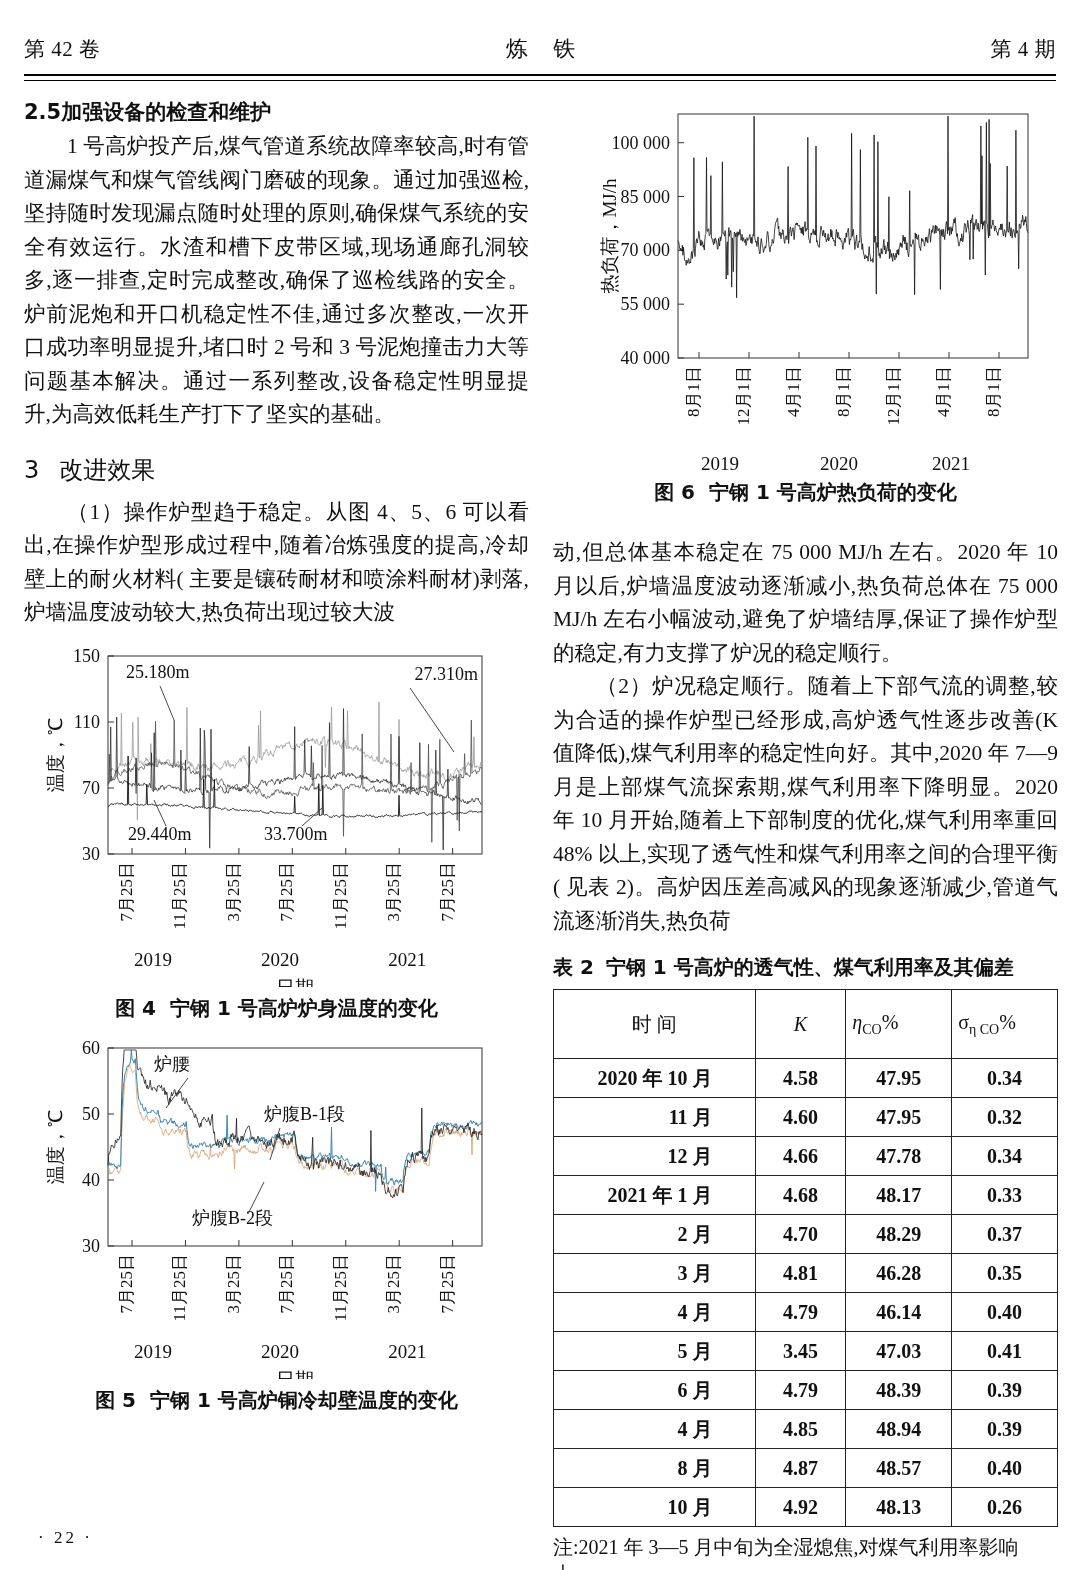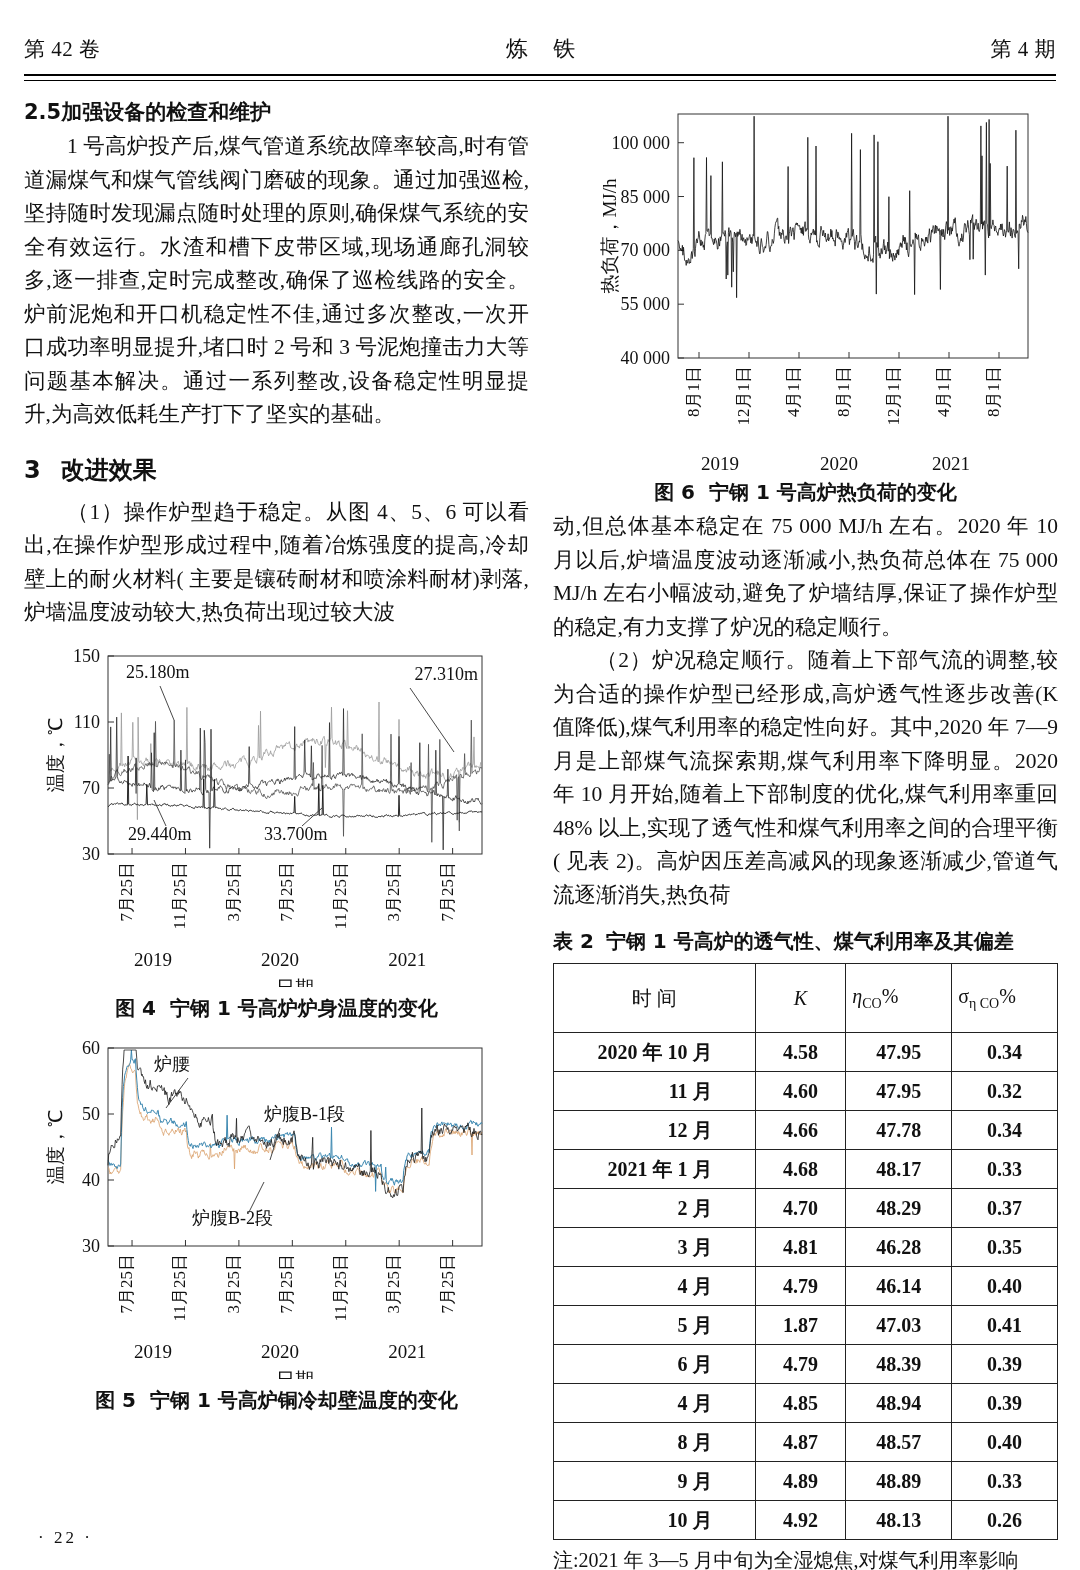--- a/index.html
+++ b/index.html
@@ -30,21 +30,21 @@
   .col-left  { left:24px; }
   .col-right { left:553px; }
 
   h3.sec {
     font-family:"DejaVu Sans", sans-serif;
     font-weight:bold; font-size:21px; margin:6px 0 4px 0;
   }
   h3.sec .num { }
   h2.sec-big {
     font-family:"DejaVu Sans", sans-serif;
-    font-weight:bold; font-size:24px; margin:22px 0 10px 0;
+    font-weight:normal; font-size:24px; margin:22px 0 10px 0;
   }
   h2.sec-big .num { margin-right:20px; }
 
   p.body {
     font-size:21.5px; line-height:33.5px; margin:0 0 0 0;
     text-align:justify; text-justify:inter-ideograph;
     text-indent:2em;
   }
   p.body.cont { text-indent:0; }
 
@@ -256,21 +256,21 @@
             <text x="287" y="402" class="axtitle" text-anchor="middle">日期</text>
             <text x="0" y="0" class="axtitle" text-anchor="middle" transform="translate(50,140) rotate(-90)">热负荷，MJ/h</text>
             <path d="M112.0,144.6L112.5,145.4L113.1,148.0L113.6,152.3L114.2,153.9L114.7,152.2L115.3,153.8L115.8,155.1L116.4,149.3L116.9,159.2L117.5,151.2L118.0,156.5L118.6,164.4L119.1,164.5L119.7,164.8L120.2,169.4L120.8,164.0L121.3,165.5L121.9,167.3L122.4,162.6L123.0,163.2L123.5,167.4L124.1,166.3L124.6,167.0L125.1,159.0L125.7,155.5L126.2,162.5L126.8,156.9L127.3,152.7L127.9,61.7L128.4,155.9L129.0,160.6L129.5,152.3L130.1,145.5L130.6,142.8L131.2,147.0L131.7,143.5L132.3,141.6L132.8,135.3L133.4,138.9L133.9,144.8L134.5,149.6L135.0,143.9L135.6,149.4L136.1,148.1L136.6,145.6L137.2,151.3L137.7,149.2L138.3,153.9L138.8,144.1L139.4,138.6L139.9,137.6L140.5,61.5L141.0,134.7L141.6,135.5L142.1,132.8L142.7,133.0L143.2,139.8L143.8,138.8L144.3,138.0L144.9,79.6L145.4,142.0L146.0,141.9L146.5,145.3L147.1,146.6L147.6,148.7L148.2,143.0L148.7,147.4L149.2,141.9L149.8,143.5L150.3,144.7L150.9,147.9L151.4,153.1L152.0,153.0L152.5,142.5L153.1,147.4L153.6,150.1L154.2,140.8L154.7,144.8L155.3,141.5L155.8,138.0L156.4,65.8L156.9,137.4L157.5,136.8L158.0,138.0L158.6,140.2L159.1,134.5L159.7,138.8L160.2,183.0L160.7,151.0L161.3,145.8L161.8,179.1L162.4,136.5L162.9,131.6L163.5,140.3L164.0,137.2L164.6,134.5L165.1,136.8L165.7,191.2L166.2,141.7L166.8,146.2L167.3,175.8L167.9,142.8L168.4,136.0L169.0,138.7L169.5,140.7L170.1,137.1L170.6,201.7L171.2,135.8L171.7,140.5L172.3,139.0L172.8,135.8L173.3,138.5L173.9,133.3L174.4,136.4L175.0,144.3L175.5,143.1L176.1,138.3L176.6,145.2L177.2,143.1L177.7,141.7L178.3,146.1L178.8,146.6L179.4,143.3L179.9,149.5L180.5,148.9L181.0,141.6L181.6,144.2L182.1,144.3L182.7,143.7L183.2,140.8L183.8,138.4L184.3,140.5L184.8,146.9L185.4,141.4L185.9,147.7L186.5,144.0L187.0,138.5L187.6,139.7L188.1,20.2L188.7,140.9L189.2,143.9L189.8,146.4L190.3,145.3L190.9,150.6L191.4,147.0L192.0,140.8L192.5,148.0L193.1,154.2L193.6,157.9L194.2,157.3L194.7,147.1L195.3,142.5L195.8,146.0L196.4,150.5L196.9,151.3L197.4,156.4L198.0,154.6L198.5,152.5L199.1,150.4L199.6,152.2L200.2,148.4L200.7,142.9L201.3,135.6L201.8,135.7L202.4,140.9L202.9,148.6L203.5,153.7L204.0,155.8L204.6,150.7L205.1,149.5L205.7,149.7L206.2,143.4L206.8,144.7L207.3,147.4L207.9,144.4L208.4,137.2L208.9,131.5L209.5,127.4L210.0,125.5L210.6,125.4L211.1,122.5L211.7,122.1L212.2,132.8L212.8,130.3L213.3,139.5L213.9,136.0L214.4,138.3L215.0,142.8L215.5,137.1L216.1,138.5L216.6,133.5L217.2,134.1L217.7,140.7L218.3,145.7L218.8,147.4L219.4,140.6L219.9,139.8L220.5,140.1L221.0,143.7L221.5,137.0L222.1,70.5L222.6,147.5L223.2,137.8L223.7,135.3L224.3,130.9L224.8,132.7L225.4,140.1L225.9,136.6L226.5,133.5L227.0,131.7L227.6,136.7L228.1,143.6L228.7,135.9L229.2,129.5L229.8,127.7L230.3,126.8L230.9,129.0L231.4,127.0L232.0,130.1L232.5,129.8L233.0,129.7L233.6,129.4L234.1,133.6L234.7,132.2L235.2,137.1L235.8,131.9L236.3,137.9L236.9,130.7L237.4,139.4L238.0,131.9L238.5,130.4L239.1,125.7L239.6,135.3L240.2,135.1L240.7,132.5L241.3,133.4L241.8,41.3L242.4,138.9L242.9,143.3L243.5,144.5L244.0,147.2L244.6,142.1L245.1,137.0L245.6,138.9L246.2,136.4L246.7,136.4L247.3,133.1L247.8,138.6L248.4,138.4L248.9,134.6L249.5,139.1L250.0,50.0L250.6,146.1L251.1,144.6L251.7,148.2L252.2,150.0L252.8,150.0L253.3,151.4L253.9,141.5L254.4,135.9L255.0,130.2L255.5,133.7L256.1,134.6L256.6,139.8L257.1,137.6L257.7,134.3L258.2,139.9L258.8,141.1L259.3,137.0L259.9,143.4L260.4,145.7L261.0,143.0L261.5,143.5L262.1,137.8L262.6,145.0L263.2,143.4L263.7,141.8L264.3,140.9L264.8,133.1L265.4,140.9L265.9,134.5L266.5,142.9L267.0,141.9L267.6,145.2L268.1,144.4L268.7,144.9L269.2,150.1L269.7,140.3L270.3,133.5L270.8,135.8L271.4,141.7L271.9,136.1L272.5,137.4L273.0,142.9L273.6,141.4L274.1,143.7L274.7,142.4L275.2,145.5L275.8,144.8L276.3,148.9L276.9,153.4L277.4,149.5L278.0,145.3L278.5,142.3L279.1,146.5L279.6,142.7L280.2,137.1L280.7,141.3L281.2,136.3L281.8,134.6L282.3,132.3L282.9,140.3L283.4,148.6L284.0,143.1L284.5,144.1L285.1,141.9L285.6,37.3L286.2,140.4L286.7,136.3L287.3,133.3L287.8,139.4L288.4,145.4L288.9,153.5L289.5,145.5L290.0,144.1L290.6,139.1L291.1,148.6L291.7,151.8L292.2,151.3L292.8,146.1L293.3,144.8L293.8,146.3L294.4,53.6L294.9,138.3L295.5,145.1L296.0,153.5L296.6,147.8L297.1,154.0L297.7,158.0L298.2,159.7L298.8,163.1L299.3,158.8L299.9,159.4L300.4,161.9L301.0,160.2L301.5,161.0L302.1,165.2L302.6,157.3L303.2,150.6L303.7,157.9L304.3,160.9L304.8,165.3L305.3,164.0L305.9,164.4L306.4,162.6L307.0,166.5L307.5,158.2L308.1,38.9L308.6,146.3L309.2,141.7L309.7,140.2L310.3,198.1L310.8,146.5L311.4,151.4L311.9,45.7L312.5,151.5L313.0,159.7L313.6,157.4L314.1,162.2L314.7,158.2L315.2,152.5L315.8,157.7L316.3,157.9L316.9,153.1L317.4,147.6L317.9,143.4L318.5,154.0L319.0,149.7L319.6,158.0L320.1,157.4L320.7,153.2L321.2,151.0L321.8,146.0L322.3,155.2L322.9,100.7L323.4,162.7L324.0,153.4L324.5,154.5L325.1,161.3L325.6,157.6L326.2,161.8L326.7,165.3L327.3,157.1L327.8,160.2L328.4,159.8L328.9,164.1L329.4,159.5L330.0,157.2L330.5,161.6L331.1,154.0L331.6,157.7L332.2,153.3L332.7,159.1L333.3,150.8L333.8,149.4L334.4,146.7L334.9,150.6L335.5,147.6L336.0,151.6L336.6,144.4L337.1,139.2L337.7,145.2L338.2,141.1L338.8,147.9L339.3,141.4L339.9,146.6L340.4,153.9L341.0,146.7L341.5,154.7L342.0,157.7L342.6,160.8L343.1,155.8L343.7,94.7L344.2,148.0L344.8,150.3L345.3,150.8L345.9,148.3L346.4,147.6L347.0,143.6L347.5,145.9L348.1,149.3L348.6,198.6L349.2,136.9L349.7,141.7L350.3,138.0L350.8,143.0L351.4,143.5L351.9,140.7L352.5,138.8L353.0,148.0L353.5,151.6L354.1,151.7L354.6,154.6L355.2,148.3L355.7,142.1L356.3,145.3L356.8,143.3L357.4,145.6L357.9,146.5L358.5,150.2L359.0,147.7L359.6,141.3L360.1,145.5L360.7,141.0L361.2,143.3L361.8,147.1L362.3,138.9L362.9,138.1L363.4,132.7L364.0,140.0L364.5,146.2L365.1,139.8L365.6,133.9L366.1,136.4L366.7,132.5L367.2,129.6L367.8,130.7L368.3,137.6L368.9,134.8L369.4,129.2L370.0,137.1L370.5,129.9L371.1,130.6L371.6,133.3L372.2,135.1L372.7,132.9L373.3,132.5L373.8,139.3L374.4,193.5L374.9,134.2L375.5,139.5L376.0,133.2L376.6,138.6L377.1,141.0L377.6,133.4L378.2,138.5L378.7,143.6L379.3,137.9L379.8,129.7L380.4,125.6L380.9,128.7L381.5,137.7L382.0,20.2L382.6,134.2L383.1,131.4L383.7,139.5L384.2,131.6L384.8,130.7L385.3,138.2L385.9,131.8L386.4,135.1L387.0,129.3L387.5,125.7L388.1,123.0L388.6,127.1L389.2,121.7L389.7,128.0L390.2,136.8L390.8,140.6L391.3,137.6L391.9,143.3L392.4,147.2L393.0,150.2L393.5,147.4L394.1,145.6L394.6,142.3L395.2,144.9L395.7,137.8L396.3,141.2L396.8,145.8L397.4,142.0L397.9,133.8L398.5,127.6L399.0,127.4L399.6,129.0L400.1,136.3L400.7,132.1L401.2,131.2L401.7,124.4L402.3,128.3L402.8,134.6L403.4,138.7L403.9,163.7L404.5,124.0L405.0,127.2L405.6,122.9L406.1,121.5L406.7,118.6L407.2,163.2L407.8,126.7L408.3,133.5L408.9,128.7L409.4,129.1L410.0,123.2L410.5,123.7L411.1,133.4L411.6,132.7L412.2,127.2L412.7,134.8L413.3,135.6L413.8,133.3L414.3,129.1L414.9,29.9L415.4,128.0L416.0,59.8L416.5,133.1L417.1,125.8L417.6,129.3L418.2,124.7L418.7,125.0L419.3,179.1L419.8,128.3L420.4,26.4L420.9,127.3L421.5,128.3L422.0,135.8L422.6,141.9L423.1,23.4L423.7,139.9L424.2,67.4L424.8,131.7L425.3,132.7L425.8,129.9L426.4,128.5L426.9,123.9L427.5,128.8L428.0,129.3L428.6,135.1L429.1,131.2L429.7,130.0L430.2,134.6L430.8,136.4L431.3,136.4L431.9,139.4L432.4,135.9L433.0,133.1L433.5,132.0L434.1,133.5L434.6,128.1L435.2,133.9L435.7,128.1L436.3,127.9L436.8,136.8L437.4,140.0L437.9,137.4L438.4,133.6L439.0,135.4L439.5,141.2L440.1,137.0L440.6,134.8L441.2,70.1L441.7,134.4L442.3,136.3L442.8,133.9L443.4,125.9L443.9,135.1L444.5,140.1L445.0,131.7L445.6,136.1L446.1,142.1L446.7,136.2L447.2,133.3L447.8,134.0L448.3,137.2L448.9,140.6L449.4,141.5L449.9,34.2L450.5,137.3L451.0,136.9L451.6,134.7L452.1,137.8L452.7,172.8L453.2,128.2L453.8,128.0L454.3,132.5L454.9,132.0L455.4,124.5L456.0,125.8L456.5,119.3L457.1,122.2L457.6,129.4L458.2,128.1L458.7,123.7L459.3,125.9L459.8,120.5L460.4,127.4L460.9,133.4L461.5,135.8L462.0,136.6" fill="none" stroke="#111111" stroke-width="0.8" stroke-linejoin="round"></path>
           </svg>
       </div>
       <div class="figcap">
         <span class="lbl">图 6</span><span>宁钢 1 号高炉热负荷的变化</span>
       </div>
     </div>
 
-    <p class="body cont" style="margin-top:4px">动,但总体基本稳定在 75 000 MJ/h 左右。2020 年 10 月以后,炉墙温度波动逐渐减小,热负荷总体在 75 000 MJ/h 左右小幅波动,避免了炉墙结厚,保证了操作炉型的稳定,有力支撑了炉况的稳定顺行。</p>
+    <p class="body cont" style="margin-top:30px">动,但总体基本稳定在 75 000 MJ/h 左右。2020 年 10 月以后,炉墙温度波动逐渐减小,热负荷总体在 75 000 MJ/h 左右小幅波动,避免了炉墙结厚,保证了操作炉型的稳定,有力支撑了炉况的稳定顺行。</p>
     <p class="body">（2）炉况稳定顺行。随着上下部气流的调整,较为合适的操作炉型已经形成,高炉透气性逐步改善(K 值降低),煤气利用率的稳定性向好。其中,2020 年 7—9 月是上部煤气流探索期,煤气利用率下降明显。2020 年 10 月开始,随着上下部制度的优化,煤气利用率重回 48% 以上,实现了透气性和煤气利用率之间的合理平衡( 见表 2)。高炉因压差高减风的现象逐渐减少,管道气流逐渐消失,热负荷</p>
 
     <div class="tabcap">
       <span class="lbl">表 2</span><span>宁钢 1 号高炉的透气性、煤气利用率及其偏差</span>
     </div>
 
     <table class="data">
       <thead>
         <tr>
           <th class="colA">时  间</th>
@@ -329,21 +329,21 @@
             <td>0.35</td>
           </tr>
           <tr>
             <td class="tl">4 月</td>
             <td>4.79</td>
             <td>46.14</td>
             <td>0.40</td>
           </tr>
           <tr>
             <td class="tl">5 月</td>
-            <td>1.87</td>
+            <td>3.45</td>
             <td>47.03</td>
             <td>0.41</td>
           </tr>
           <tr>
             <td class="tl">6 月</td>
             <td>4.79</td>
             <td>48.39</td>
             <td>0.39</td>
           </tr>
           <tr>
@@ -352,26 +352,20 @@
             <td>48.94</td>
             <td>0.39</td>
           </tr>
           <tr>
             <td class="tl">8 月</td>
             <td>4.87</td>
             <td>48.57</td>
             <td>0.40</td>
           </tr>
           <tr>
-            <td class="tl">9 月</td>
-            <td>4.89</td>
-            <td>48.89</td>
-            <td>0.33</td>
-          </tr>
-          <tr>
             <td class="tl">10 月</td>
             <td>4.92</td>
             <td>48.13</td>
             <td>0.26</td>
           </tr>
         </tbody>
     </table>
 
     <div class="note">注:2021 年 3—5 月中旬为全湿熄焦,对煤气利用率影响大。</div>
 

